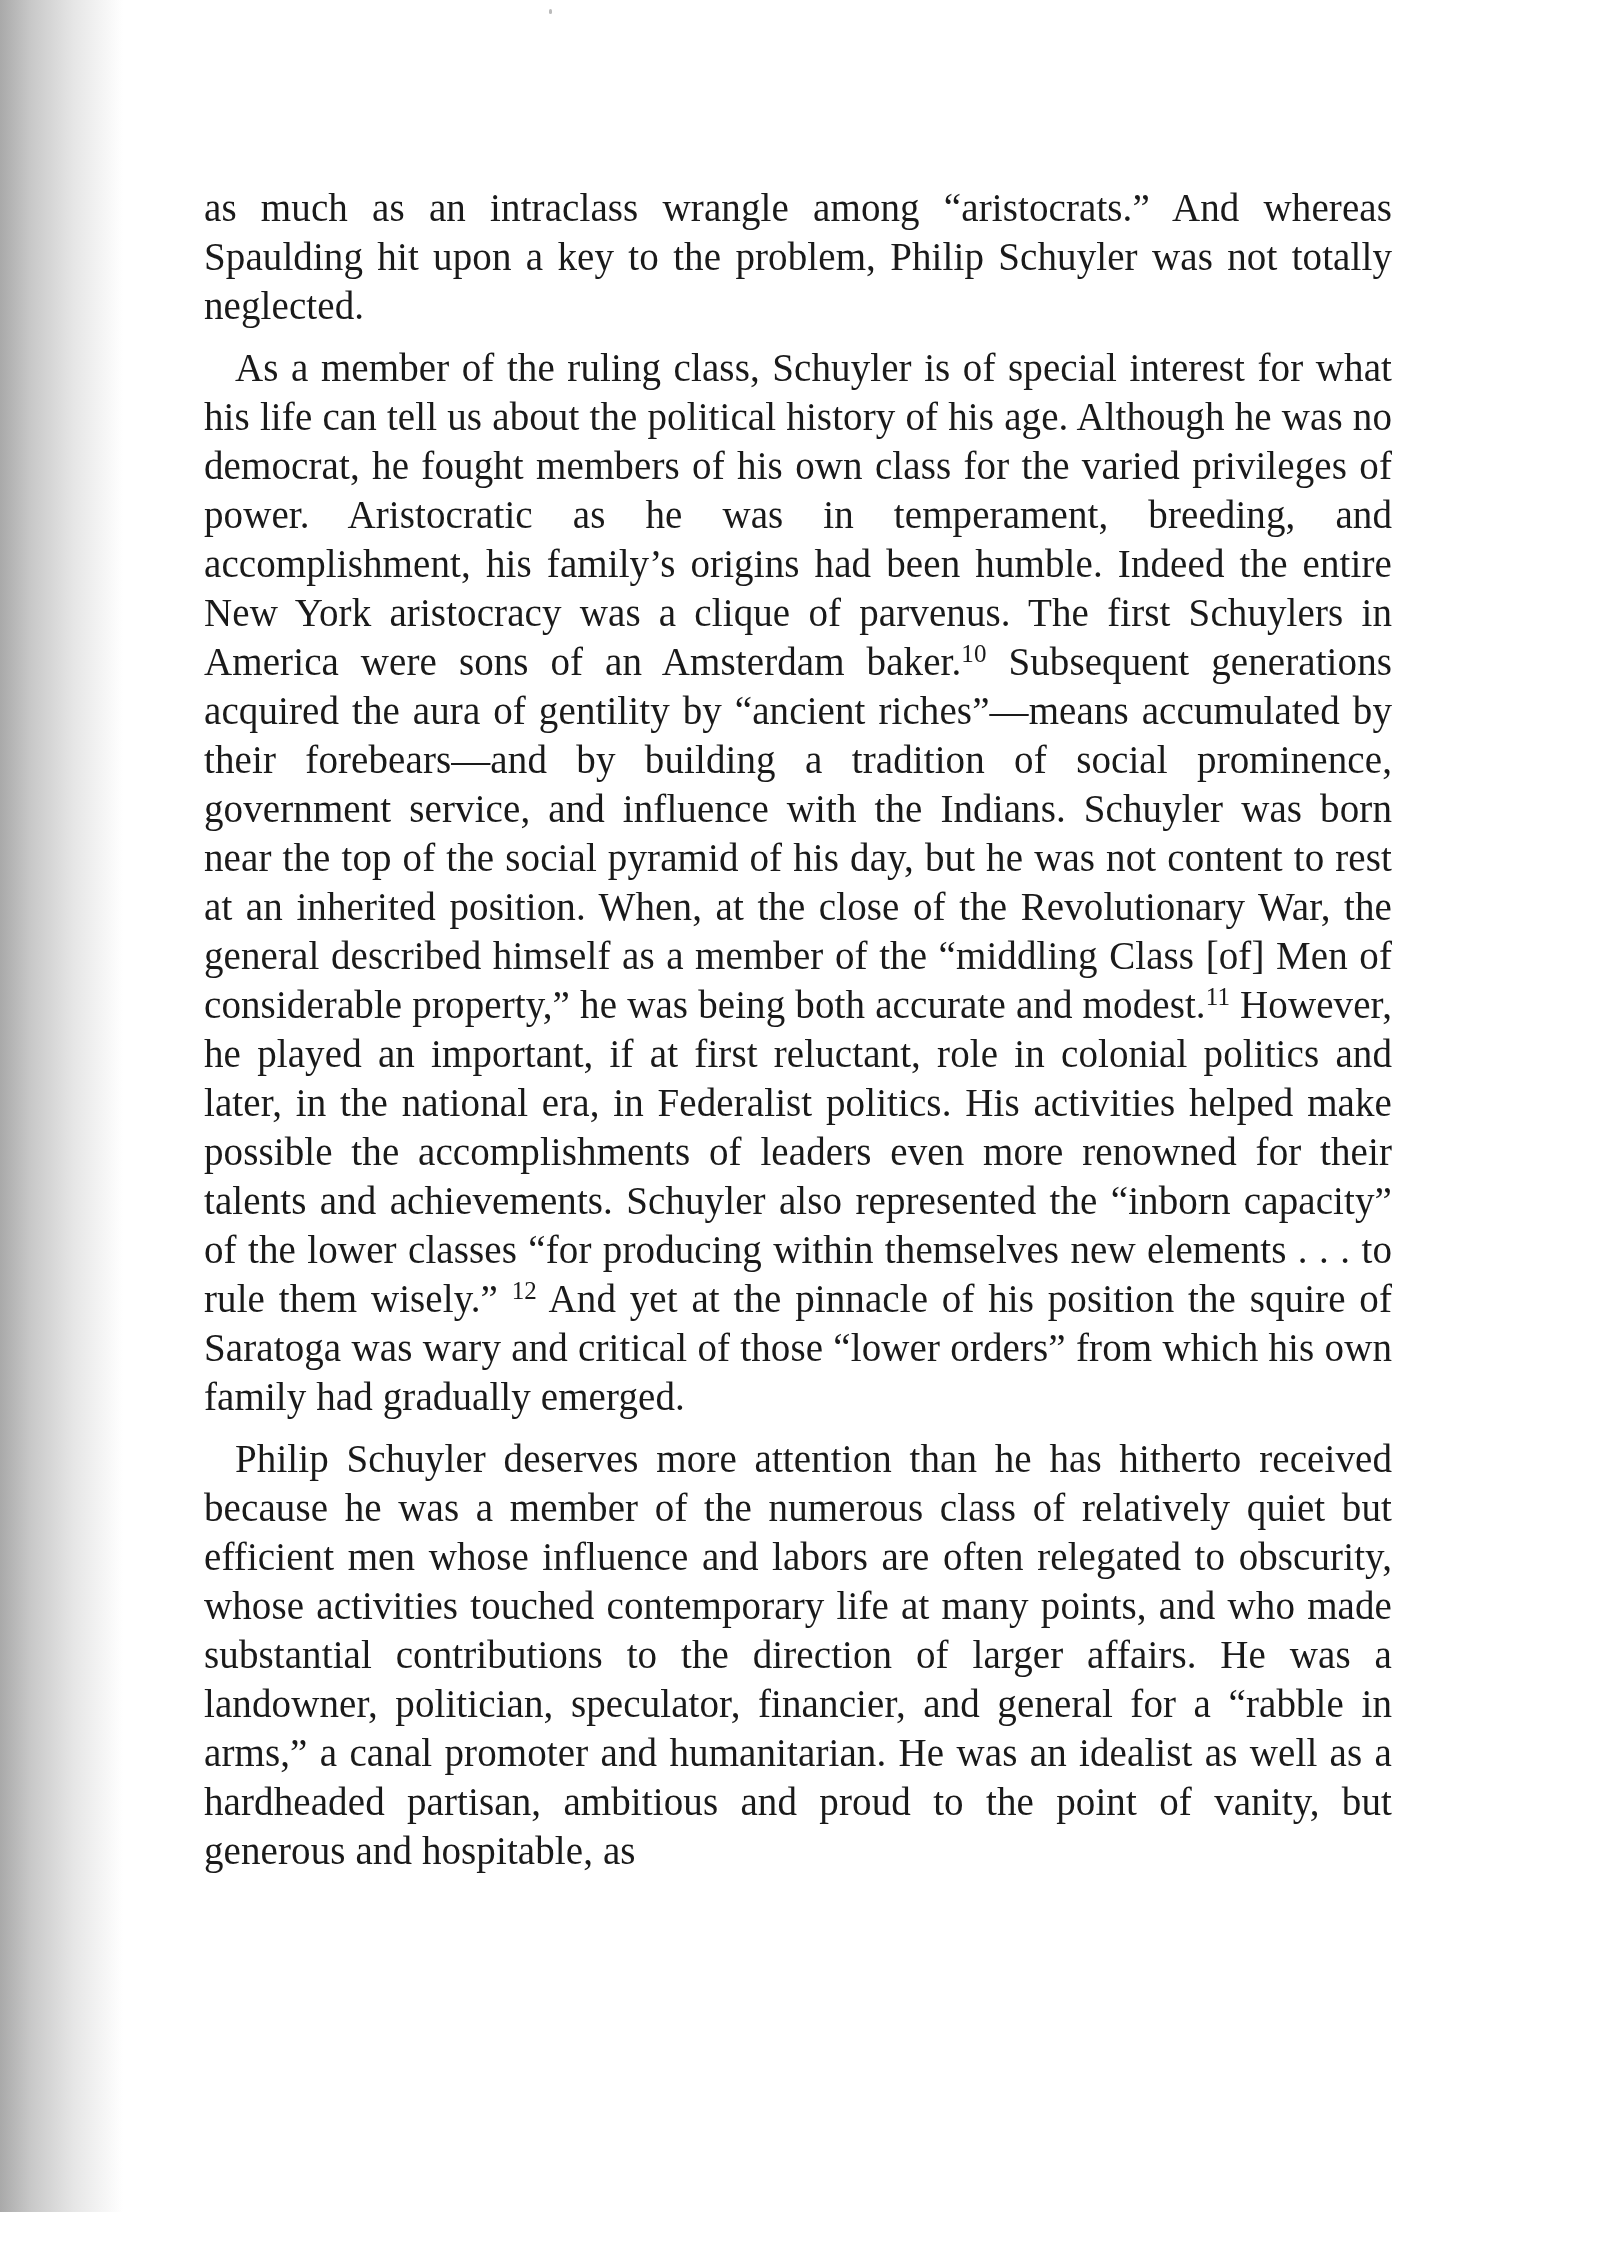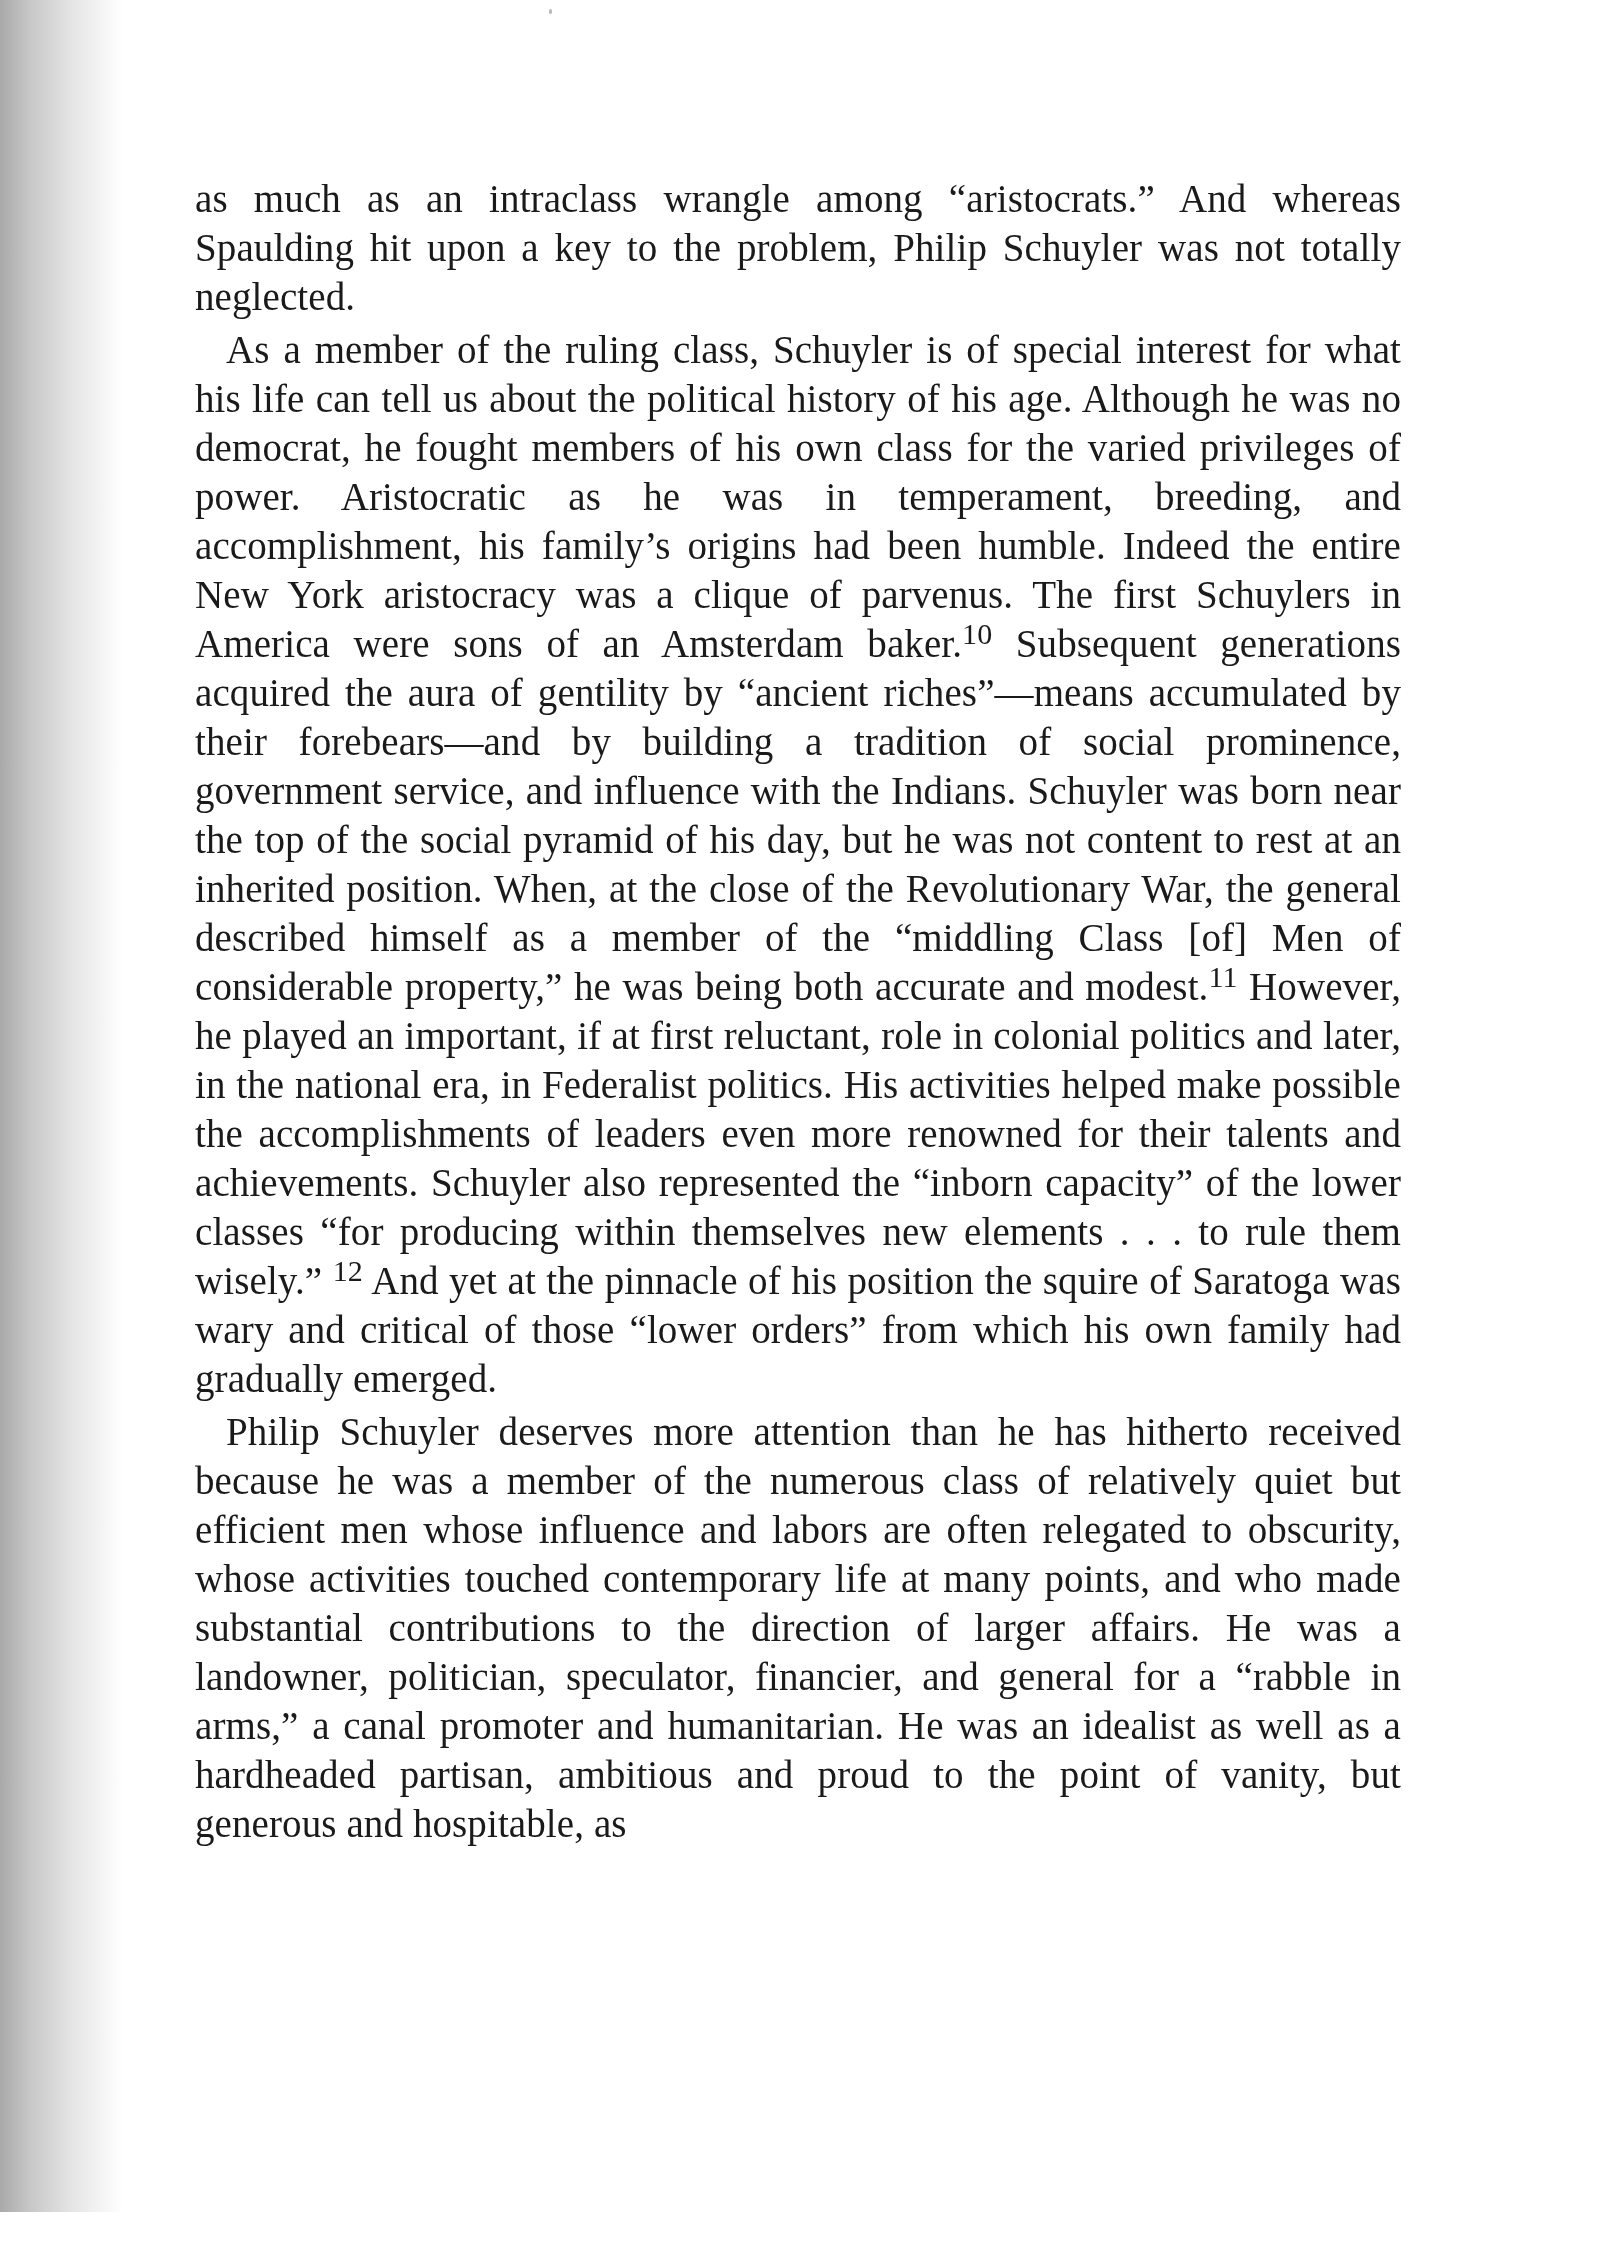--- a/index.html
+++ b/index.html
@@ -14,23 +14,23 @@
     background: linear-gradient(to right, #a9a9a9 0%, #c8c8c8 25%, #e6e6e6 60%, #ffffff 100%);
   }
   .top-mark {
     position: absolute; left: 549px; top: 9.3px; width: 3.1px; height: 5.1px; background: #bbb; border-radius: 1.5px;
   }
   .page-text {
     position: absolute; left: 191px; top: 170px; width: 1214px;
     font-size: 39px; line-height: 49px;
     text-align: justify; letter-spacing: 0.1px;
   }
-  .page-text p { margin: 4px; }
+  .page-text p { margin: 13px; }
   .page-text p.indent { text-indent: 31px; margin-top: 4.1px; }
-  sup { font-size: 30px; line-height: 0; vertical-align: 13.4px; }
+  sup { font-size: 25px; line-height: 0; vertical-align: 13.4px; }
 </style>
 </head>
 <body>
 
 <div class="gutter-shadow"></div>
 <div class="top-mark"></div>
 
 <div class="page-text">
   <p>
     <span>as much as an intraclass wrangle among “aristocrats.” And whereas Spaulding hit upon a key to the problem, Philip Schuyler was not totally neglected.</span>

